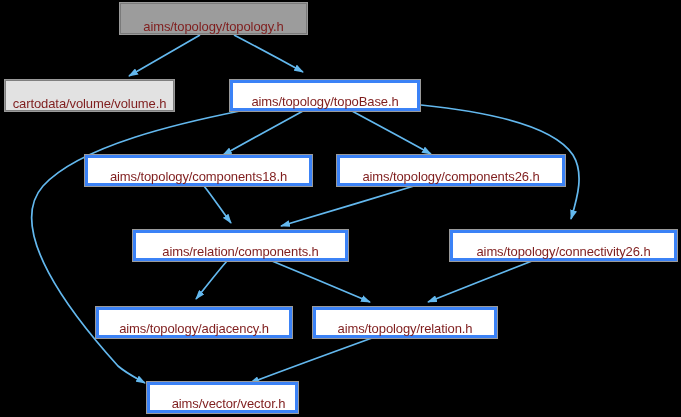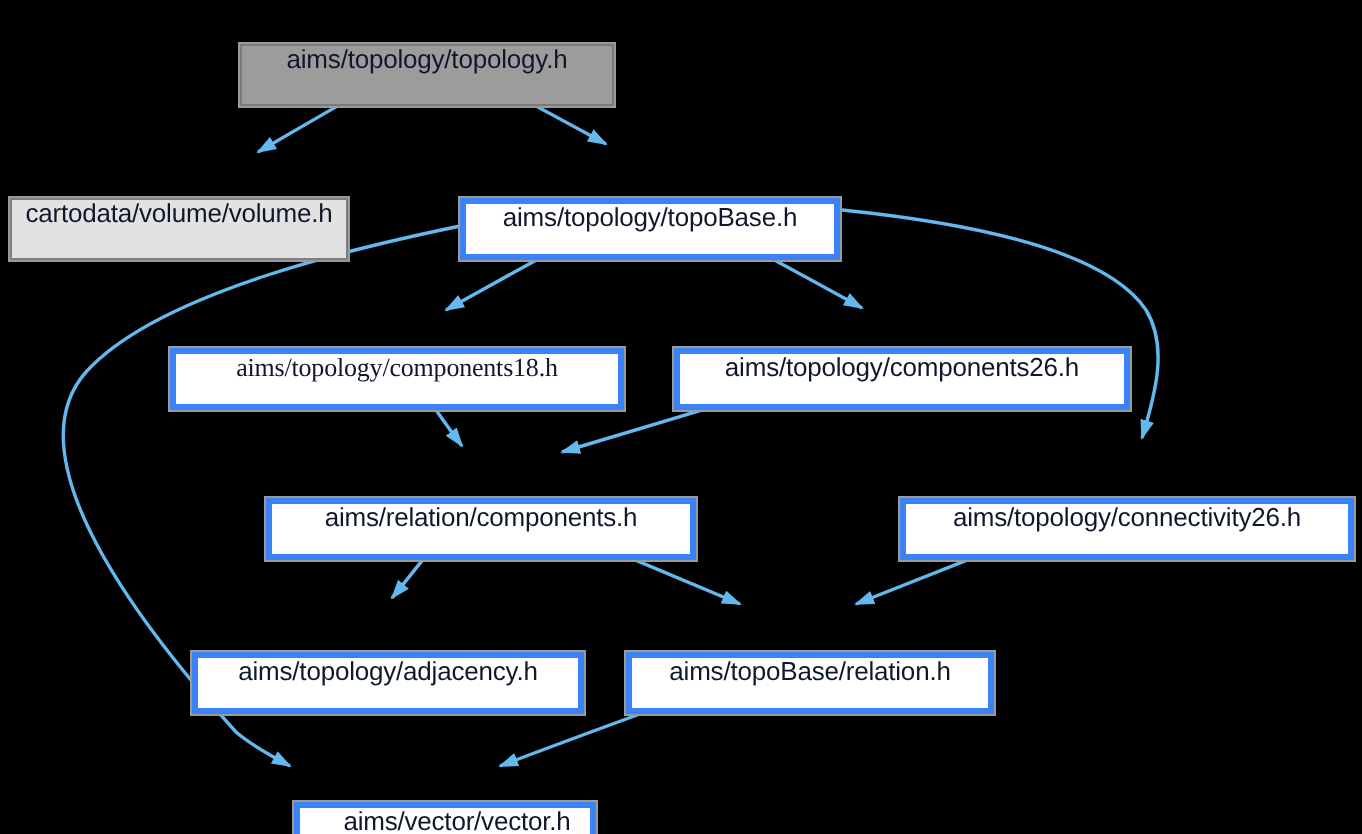--- a/index.html
+++ b/index.html
@@ -19,30 +19,29 @@
     position: absolute;
     left: 0;
     top: 0;
     width: 681px;
     height: 417px;
   }
   .node {
     position: absolute;
     box-sizing: border-box;
     display: flex;
-    align-items: flex-start;
+    align-items: flex-end;
     justify-content: center;
     border: 1px solid #808080;
     outline: 1px solid #9a9a9a;
     font-size: 13px;
     line-height: 1;
-    color: #0f172a;
+    color: #7f1d1d;
     white-space: nowrap;
     letter-spacing: -0.1px;
-    margin-top: 19px;
   }
   .node.normal {
     background: #ffffff;
     border: 3px solid #3b82f6;
   }
   .node.current {
     background: #9c9c9c;
     border: 1px solid #7a7a7a;
   }
   .node.external {
@@ -85,41 +84,41 @@
   </div>
 
   <div class="node external" style="left:5px; top:80px; width:169px; height:31px;">
     <span class="node-label">cartodata/volume/volume.h</span>
   </div>
 
   <div class="node normal" style="left:230px; top:80px; width:190px; height:31px;">
     <span class="node-label">aims/topology/topoBase.h</span>
   </div>
 
-  <div class="node normal" style="left:85px; top:155px; width:227px; height:31px;font-family:Liberation Serif, serif;">
+  <div class="node normal" style="left:85px; top:155px; width:227px; height:31px;">
     <span class="node-label">aims/topology/components18.h</span>
   </div>
 
   <div class="node normal" style="left:337px; top:155px; width:228px; height:31px;">
     <span class="node-label">aims/topology/components26.h</span>
   </div>
 
   <div class="node normal" style="left:133px; top:230px; width:215px; height:31px;">
     <span class="node-label">aims/relation/components.h</span>
   </div>
 
   <div class="node normal" style="left:450px; top:230px; width:227px; height:31px;">
     <span class="node-label">aims/topology/connectivity26.h</span>
   </div>
 
   <div class="node normal" style="left:96px; top:307px; width:196px; height:31px;">
     <span class="node-label">aims/topology/adjacency.h</span>
   </div>
 
   <div class="node normal" style="left:313px; top:307px; width:184px; height:31px;">
-    <span class="node-label">aims/topoBase/relation.h</span>
+    <span class="node-label">aims/topology/relation.h</span>
   </div>
 
   <div class="node normal" style="left:147px; top:382px; width:151px; height:31px;padding-left:12px;">
     <span class="node-label">aims/vector/vector.h</span>
   </div>
 
 </div>
 
 </body></html>

